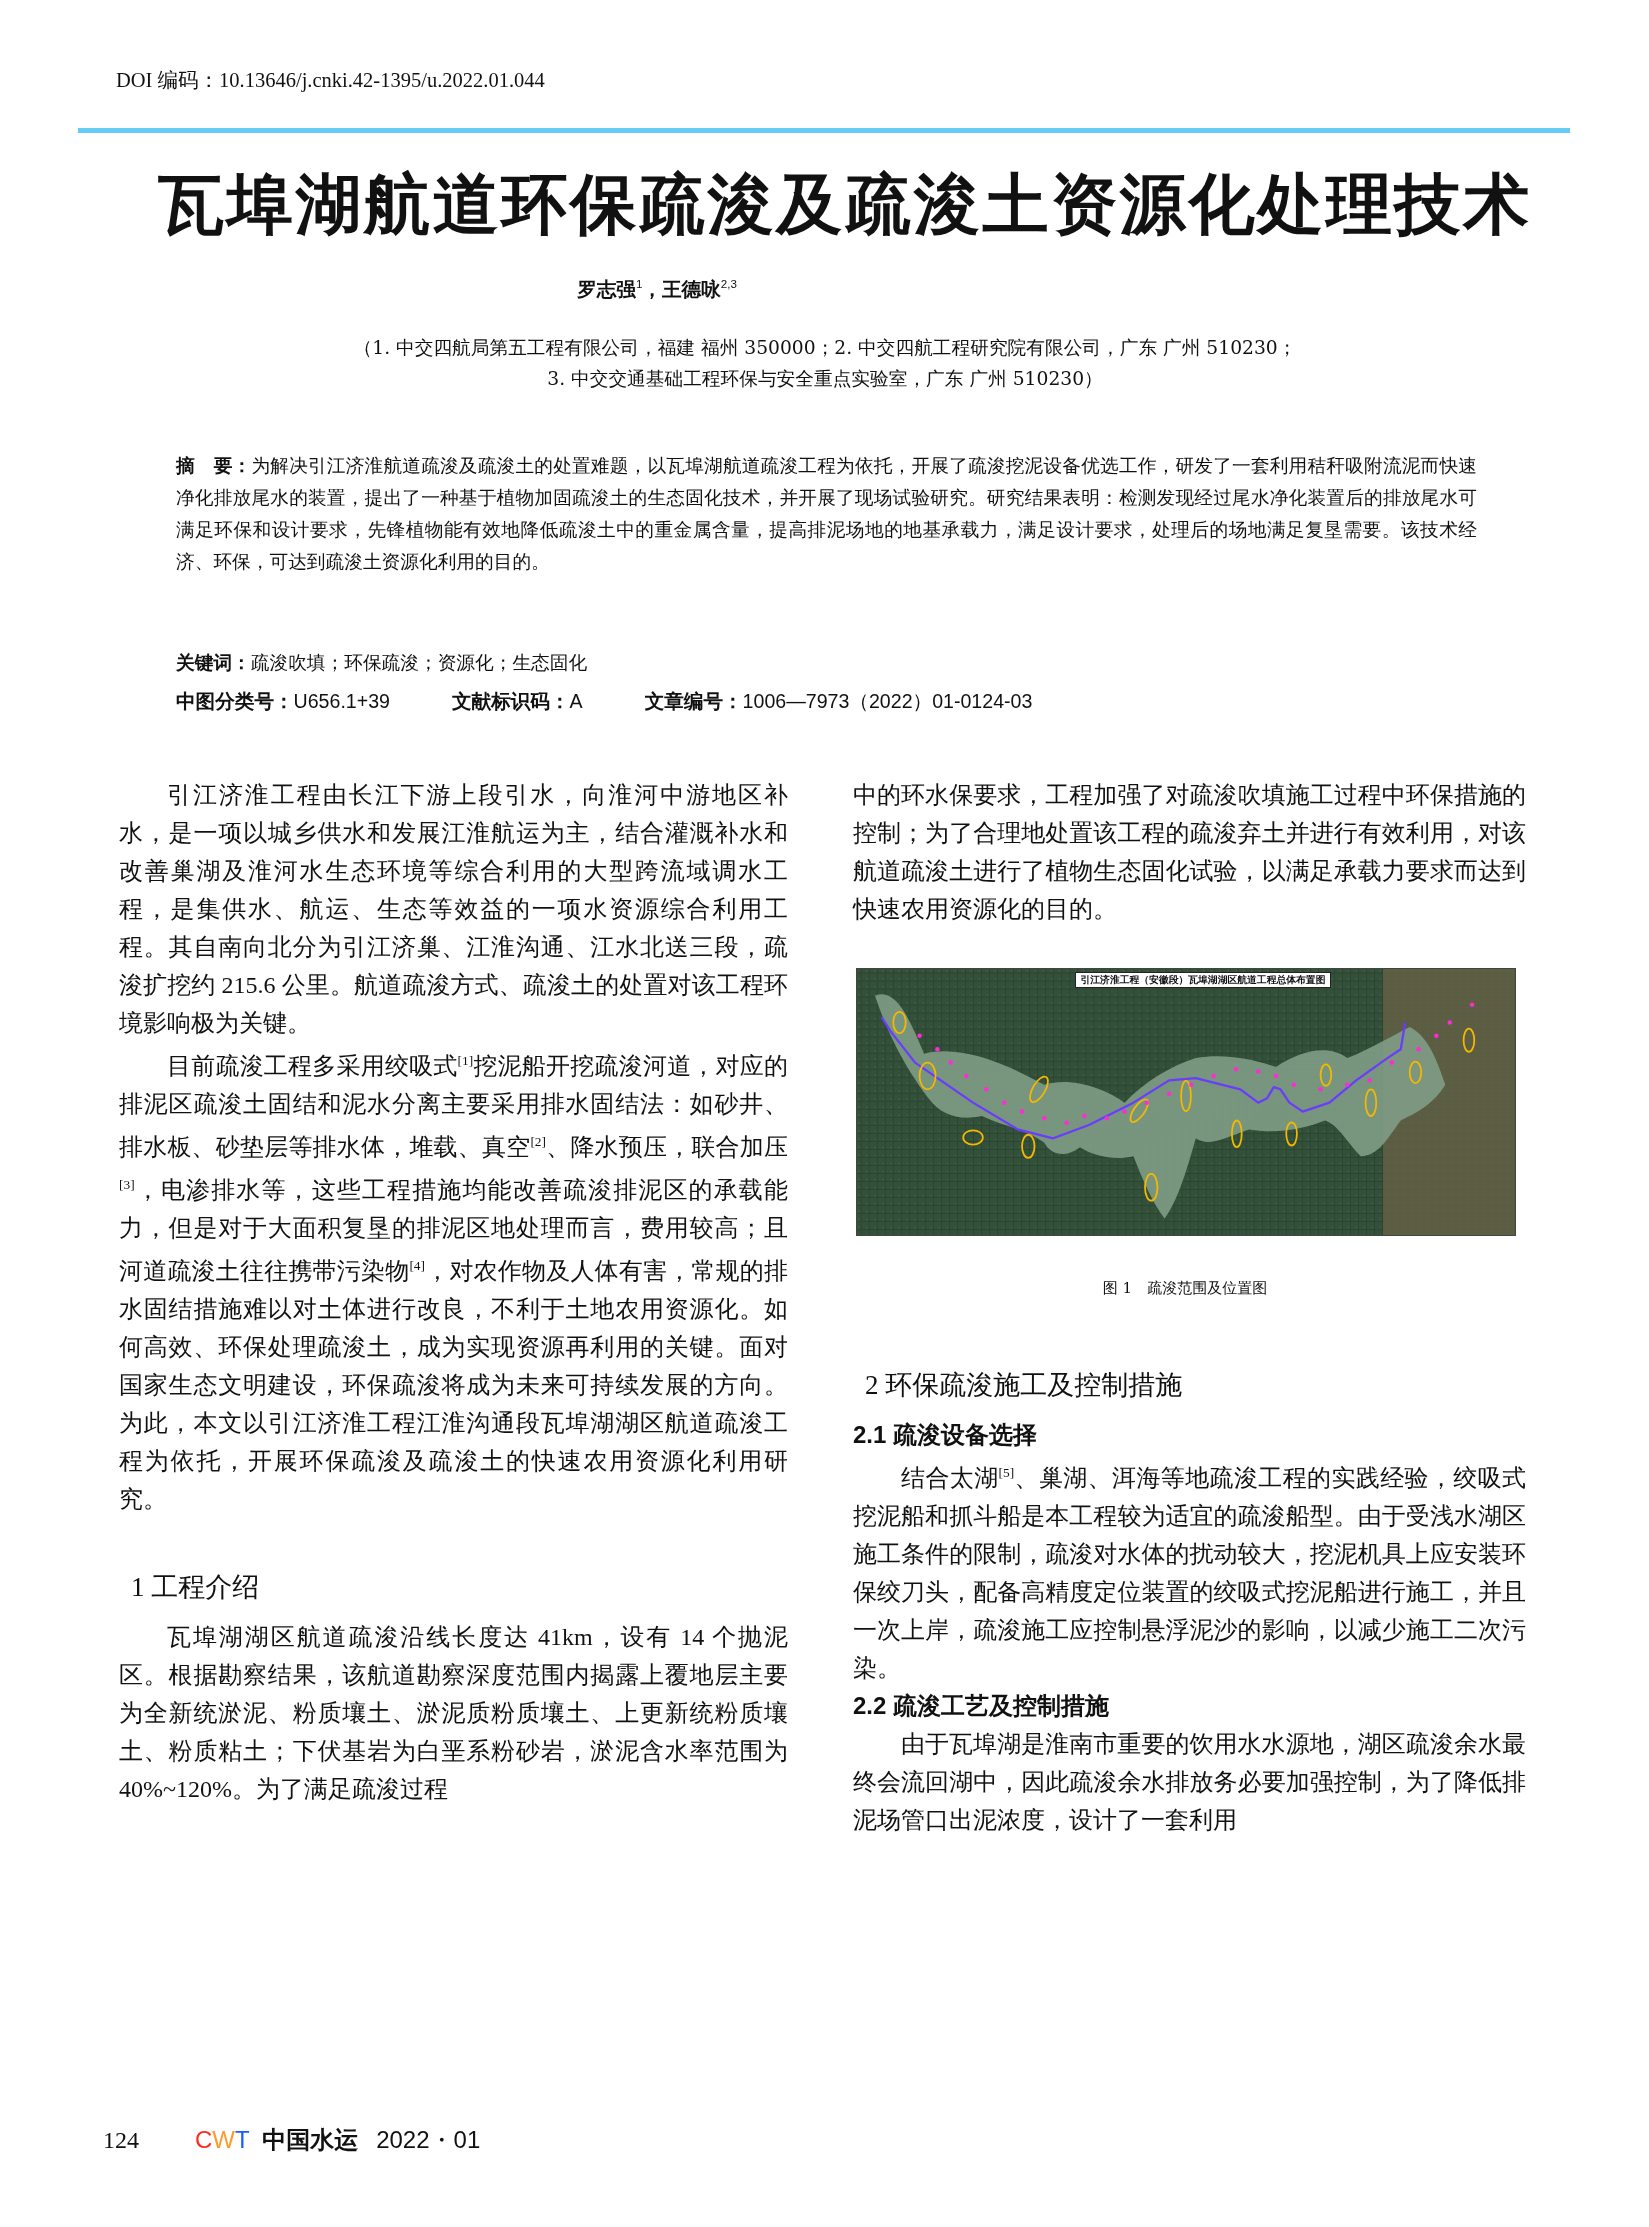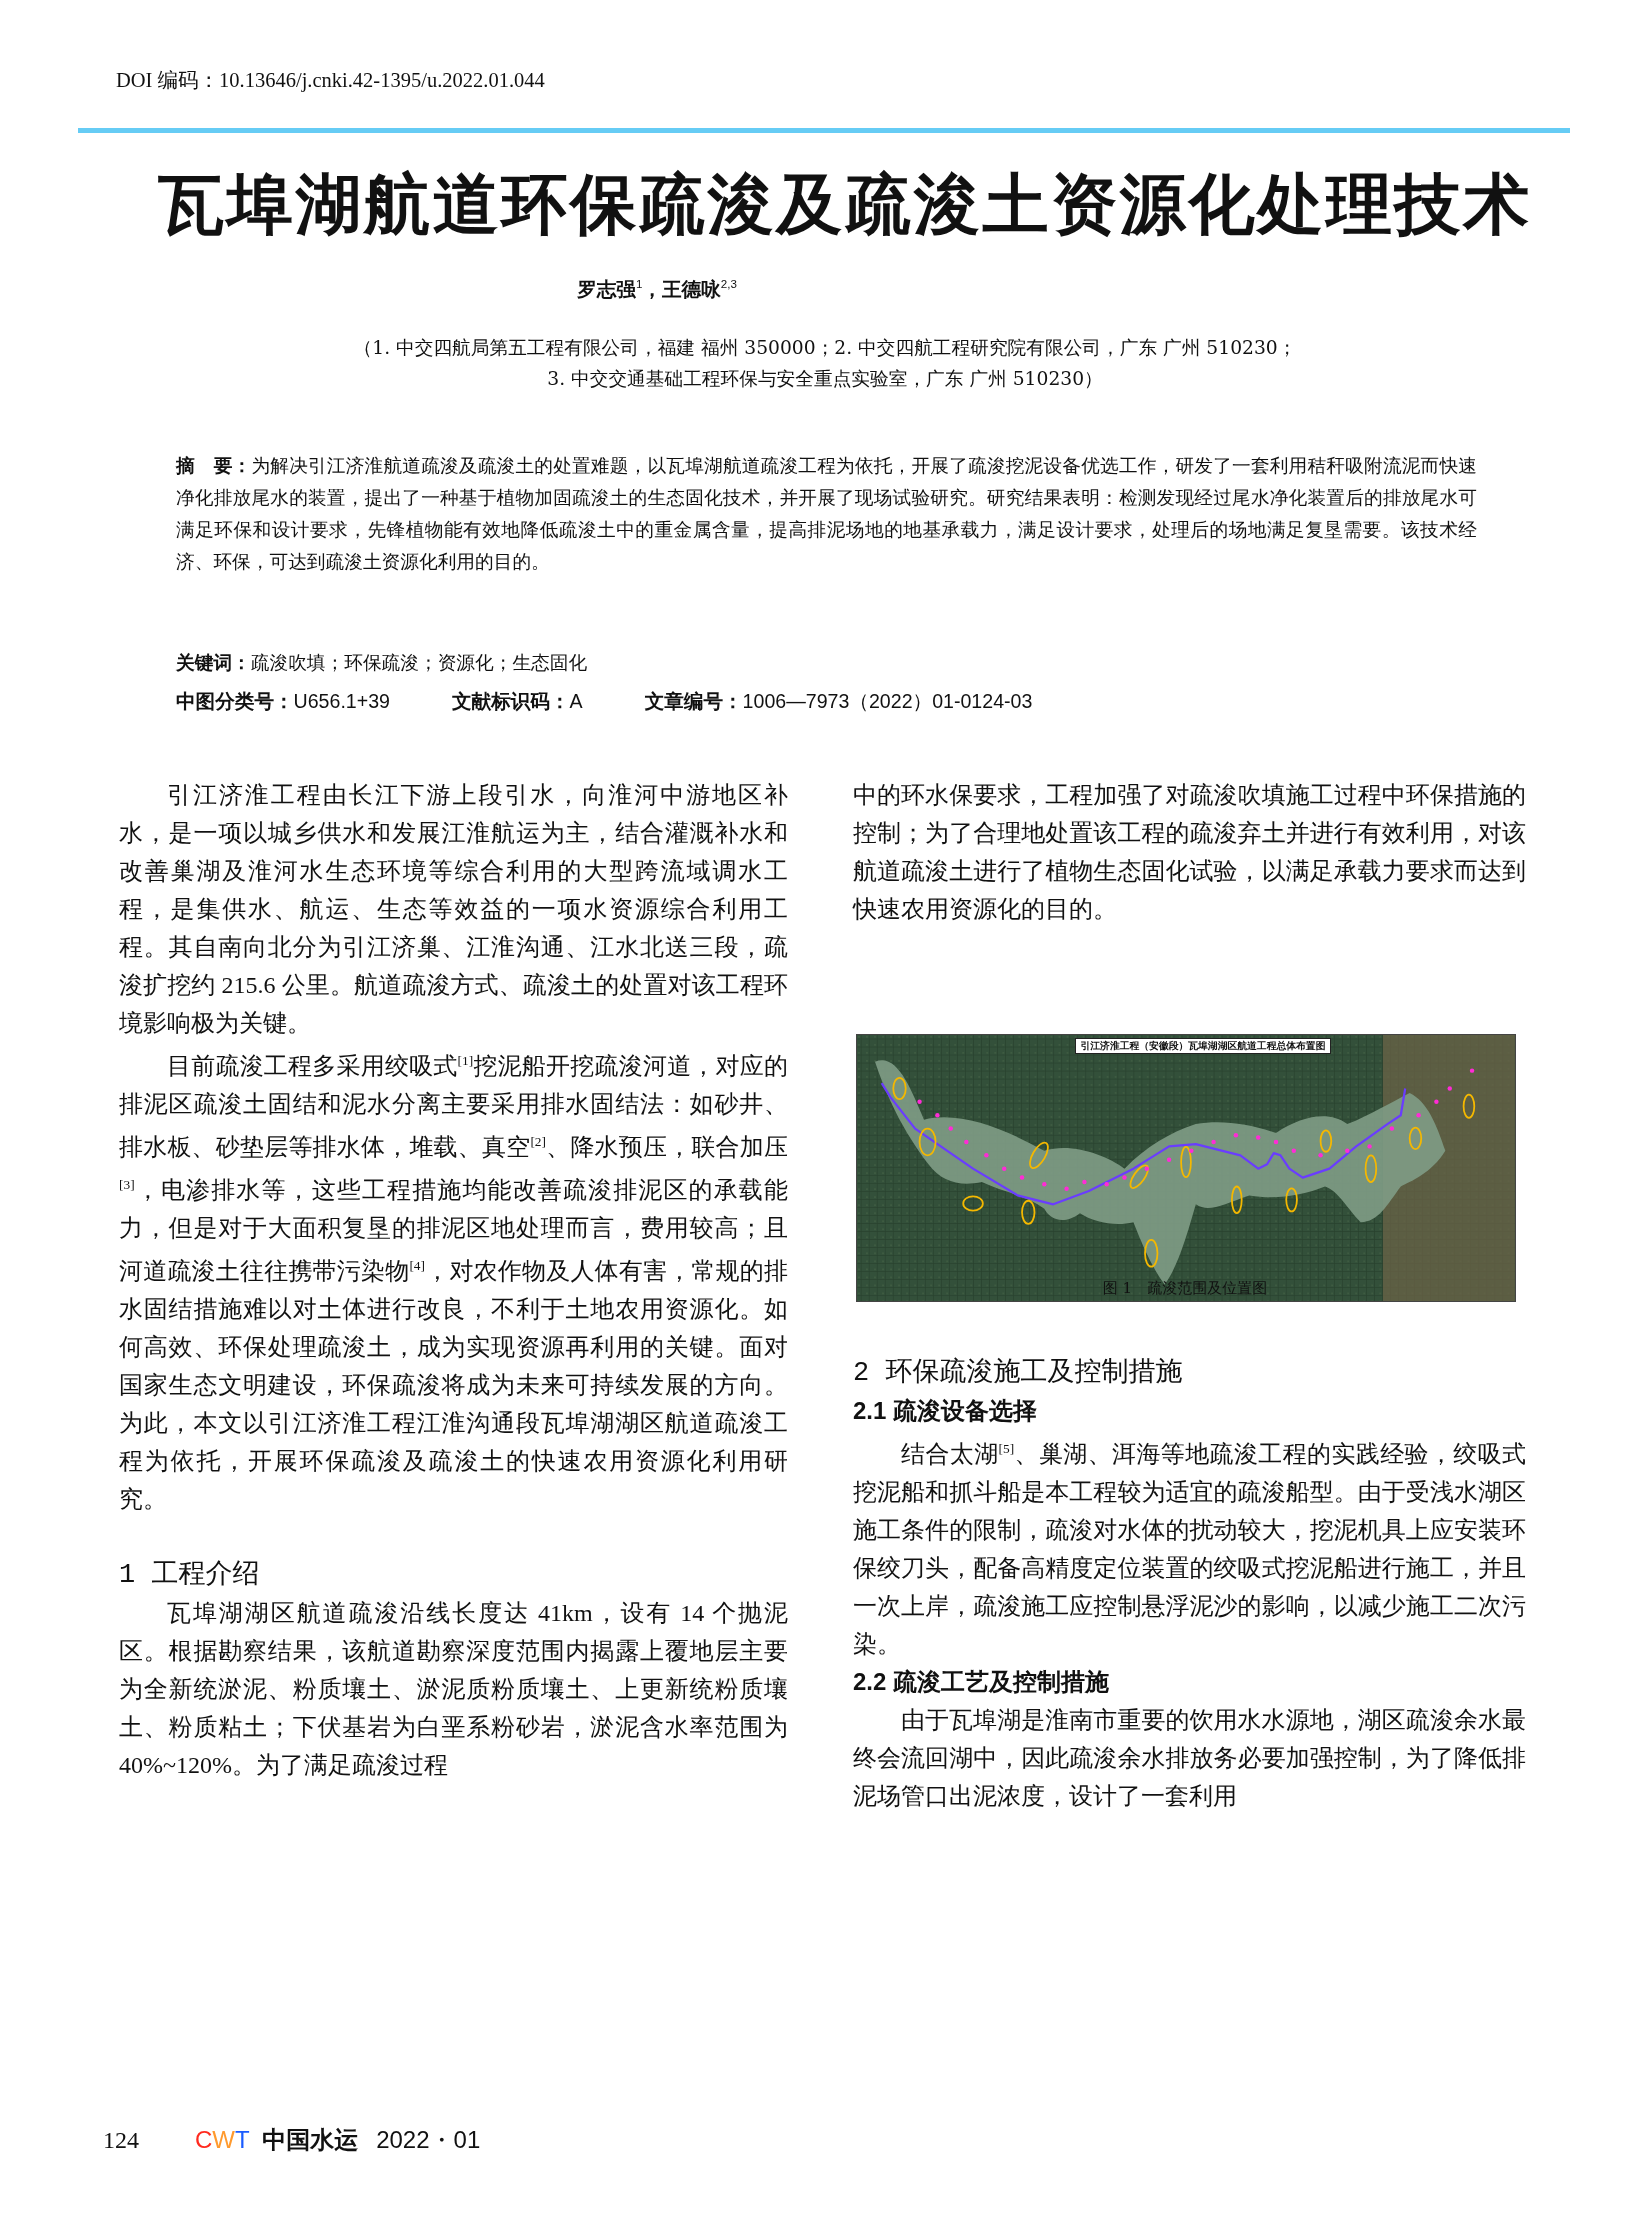--- a/index.html
+++ b/index.html
@@ -23,24 +23,24 @@
   #keywords .lbl { font-weight: bold; font-family: "Liberation Sans", sans-serif; }
   #classline { position: absolute; left: 176px; top: 688px; width: 1301px; font-size: 19.6px; font-family: "Liberation Sans", sans-serif; font-weight: bold; display: flex; }
   #classline .item { margin-right: 62px; white-space: nowrap; }
   #classline .val { font-weight: normal; }
 
   .col { position: absolute; font-size: 24px; line-height: 38px; font-family: "Liberation Serif", "DejaVu Serif", serif; text-align: justify; }
   #col-left { left: 119px; top: 776px; width: 669px; }
   #col-right { left: 853px; top: 776px; width: 673px; }
   .col p { margin: 0; text-indent: 2em; }
   .col sup { font-size: 13.4px; }
-  .col h2 { margin: 0; font-weight: normal; font-size: 27px; font-family: Liberation Mono, monospace; line-height: 38px; }
+  .col h2 { margin: 12px; font-weight: normal; font-size: 27px; font-family: Liberation Serif, serif; line-height: 38px; }
   .col h3 { margin: 0; font-weight: bold; font-size: 24px; font-family: "Liberation Sans", sans-serif; line-height: 38px; }
 
-  #figure { position: absolute; left: 856px; top: 1034px; width: 658px; height: 266px; border: 0.9px solid #444; overflow: hidden; background: #3c5a3c; }
+  #figure { position: absolute; left: 856px; top: 968px; width: 658px; height: 266px; border: 0.9px solid #444; overflow: hidden; background: #3c5a3c; }
   #figure svg { display: block; }
   #fig-banner { position: absolute; left: 218px; top: 2.7px; padding: 0.9px 4.5px; background: #ffffff; border: 0.9px solid #222; font-size: 9.8px; font-weight: bold; font-family: "DejaVu Sans", sans-serif; white-space: nowrap; }
   #fig-caption { position: absolute; left: 856px; top: 1279px; width: 658px; text-align: center; font-size: 15px; font-family: "DejaVu Serif", serif; }
 
   #footer { position: absolute; left: 103px; top: 2124px; font-size: 24px; display: flex; align-items: baseline; }
   #page-no { font-family: "Liberation Serif", serif; margin-right: 56px; }
   #brand-c { color: #ff2a1f; font-family: "Liberation Sans", sans-serif; }
   #brand-w { color: #ff9a2e; font-family: "Liberation Sans", sans-serif; }
   #brand-t { color: #1a5cff; font-family: "Liberation Sans", sans-serif; margin-right: 12.5px; }
   #journal-name { font-weight: bold; font-family: "DejaVu Serif", serif; margin-right: 18px; }

